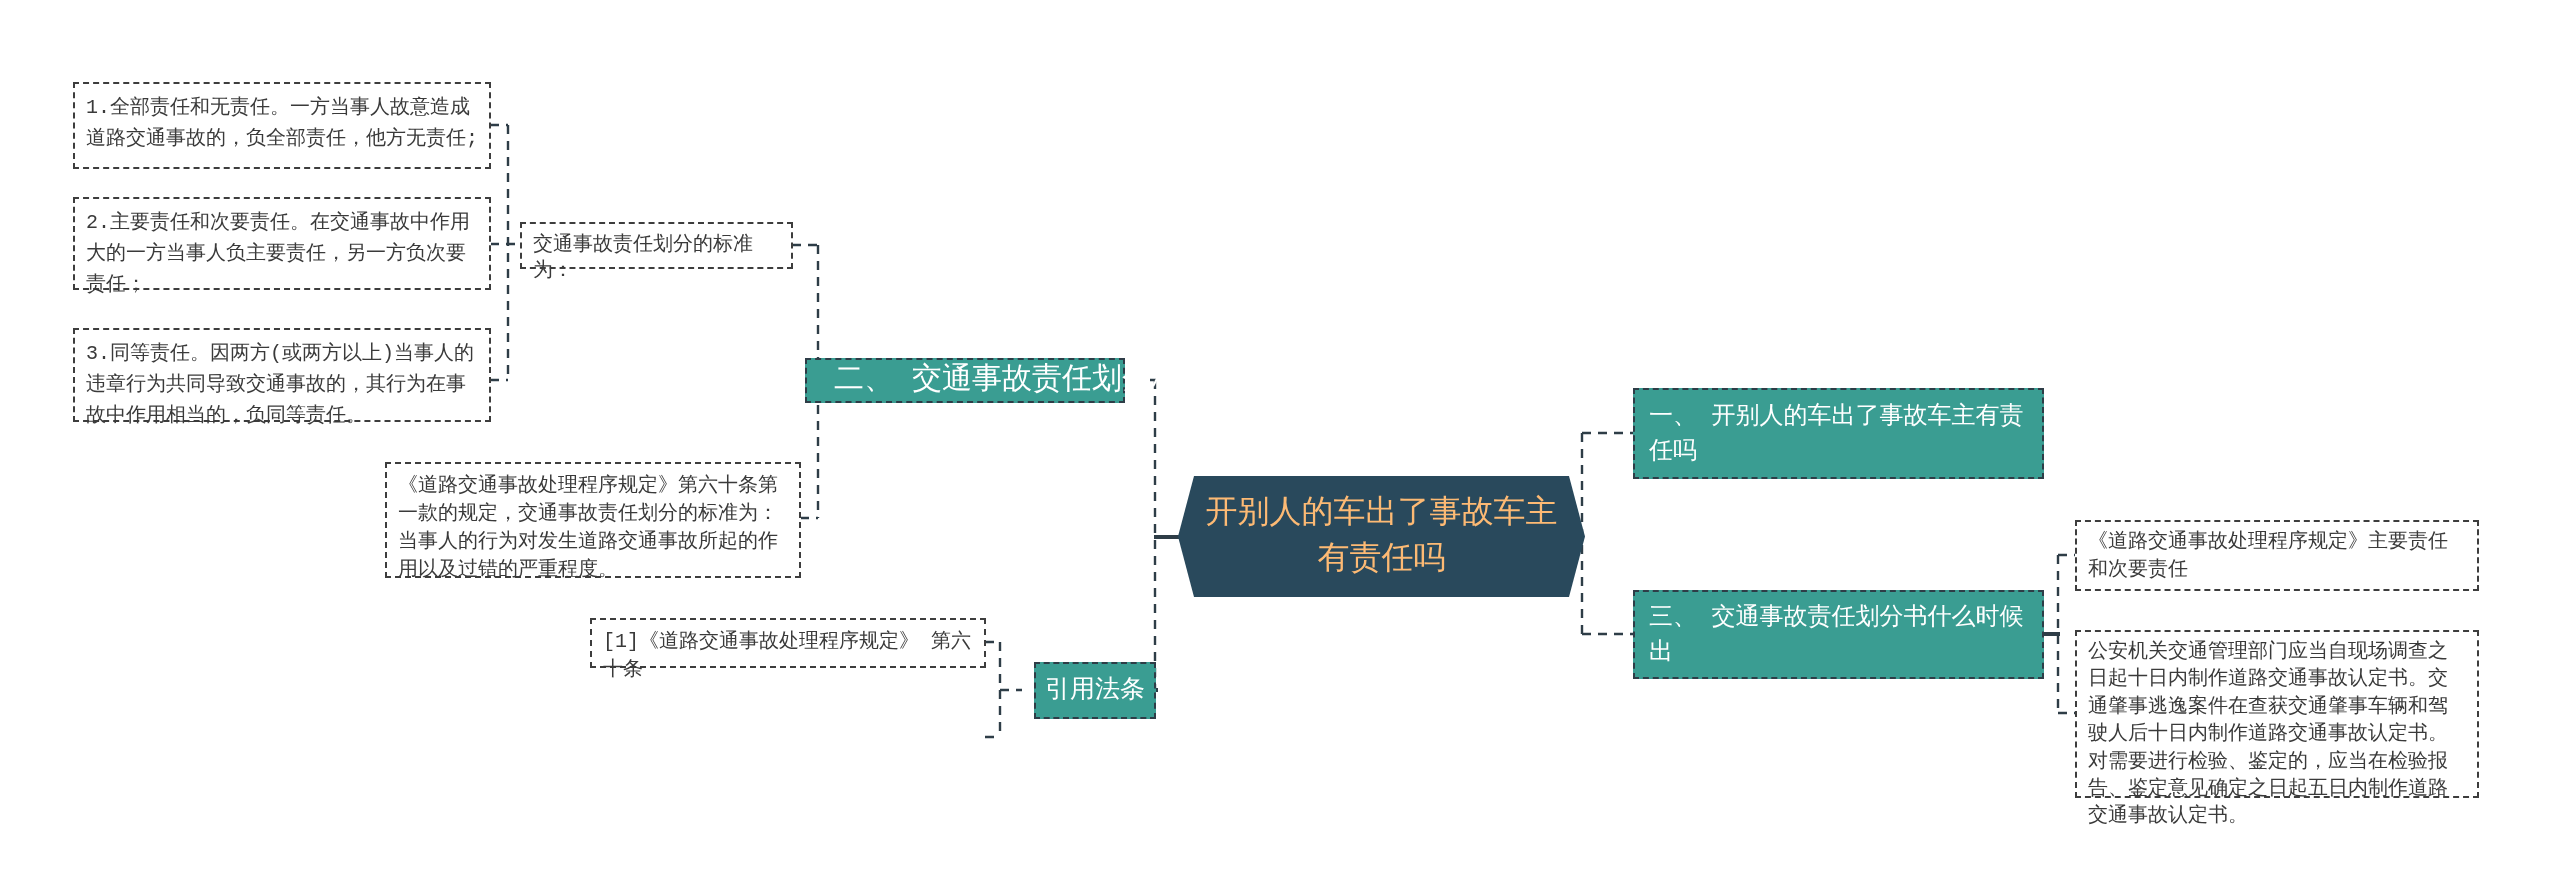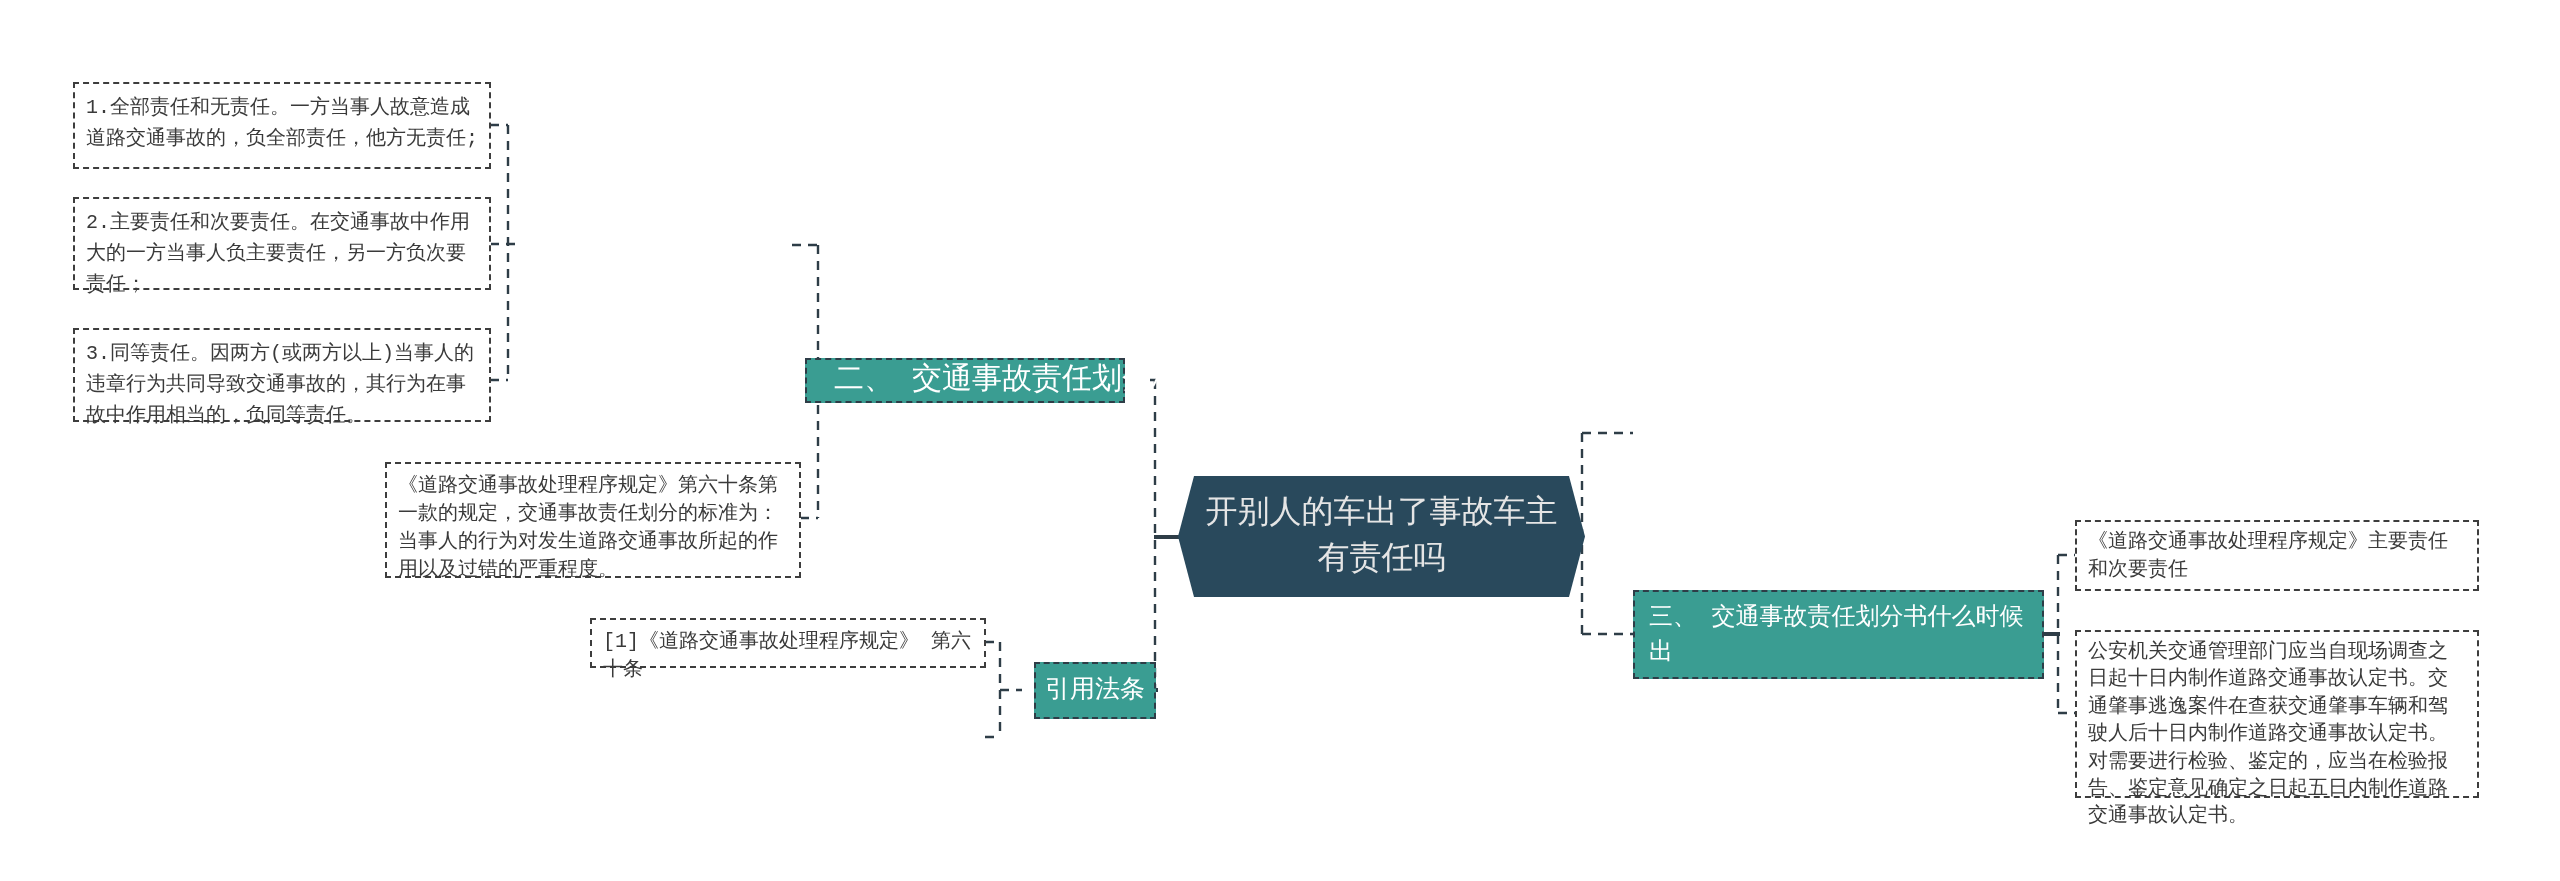--- a/index.html
+++ b/index.html
@@ -14,21 +14,21 @@
     font-size:20px;line-height:1.55;padding:8px 11px;
   }
   .teal-node{
     position:absolute;box-sizing:border-box;background:#3a9d92;
     border:2px dashed #2e3d47;color:#ffffff;
     display:flex;align-items:center;padding:6px 14px;
     font-size:24px;line-height:35px;
   }
   #central-node{
     position:absolute;left:1178px;top:476px;width:407px;height:121px;
-    background:#29495c;color:#e5e5e5;
+    background:#29495c;color:#fdba74;
     clip-path:polygon(16px 0%, calc(100% - 16px) 0%, 100% 50%, calc(100% - 16px) 100%, 16px 100%, 0% 50%);
     display:flex;align-items:center;justify-content:center;text-align:center;
     font-size:32px;font-weight:500;line-height:46px;padding:0 26px;box-sizing:border-box;
   }
 </style>
 </head>
 <body>
 
 <div id="canvas">
 
@@ -49,27 +49,29 @@
       <path d="M2043 634 H2060"></path>
     </g>
   </svg>
 
   <div class="dashed-box" style="left:73px;top:82px;width:418px;height:87px;">1.全部责任和无责任。一方当事人故意造成道路交通事故的，负全部责任，他方无责任;</div>
 
   <div class="dashed-box" style="left:73px;top:197px;width:418px;height:93px;">2.主要责任和次要责任。在交通事故中作用大的一方当事人负主要责任，另一方负次要责任；</div>
 
   <div class="dashed-box" style="left:73px;top:328px;width:418px;height:94px;">3.同等责任。因两方(或两方以上)当事人的违章行为共同导致交通事故的，其行为在事故中作用相当的，负同等责任。</div>
 
+  <div class="dashed-box" style="left:520px;top:222px;width:273px;height:47px;line-height:1.3;">交通事故责任划分的标准为：</div>
 
   <div class="dashed-box" style="left:385px;top:462px;width:416px;height:116px;line-height:1.4;">《道路交通事故处理程序规定》第六十条第一款的规定，交通事故责任划分的标准为：当事人的行为对发生道路交通事故所起的作用以及过错的严重程度。</div>
 
   <div class="teal-node" style="left:805px;top:358px;width:320px;height:45px;font-size:30px;white-space:nowrap;padding:0 27px;">二、 交通事故责任划分标准</div>
 
   <div id="central-node">开别人的车出了事故车主有责任吗</div>
 
+  <div class="teal-node" style="left:1633px;top:388px;width:411px;height:91px;">一、 开别人的车出了事故车主有责任吗</div>
 
   <div class="teal-node" style="left:1633px;top:590px;width:411px;height:89px;">三、 交通事故责任划分书什么时候出</div>
 
   <div class="teal-node" style="left:1022px;top:662px;width:122px;height:57px;font-size:25px;justify-content:center;padding:0;margin-left:12px;">引用法条</div>
 
   <div class="dashed-box" style="left:590px;top:618px;width:396px;height:50px;line-height:1.4;">[1]《道路交通事故处理程序规定》 第六十条</div>
 
 
   <div class="dashed-box" style="left:2075px;top:520px;width:404px;height:71px;line-height:1.4;padding:6px 11px;">《道路交通事故处理程序规定》主要责任和次要责任</div>
 

